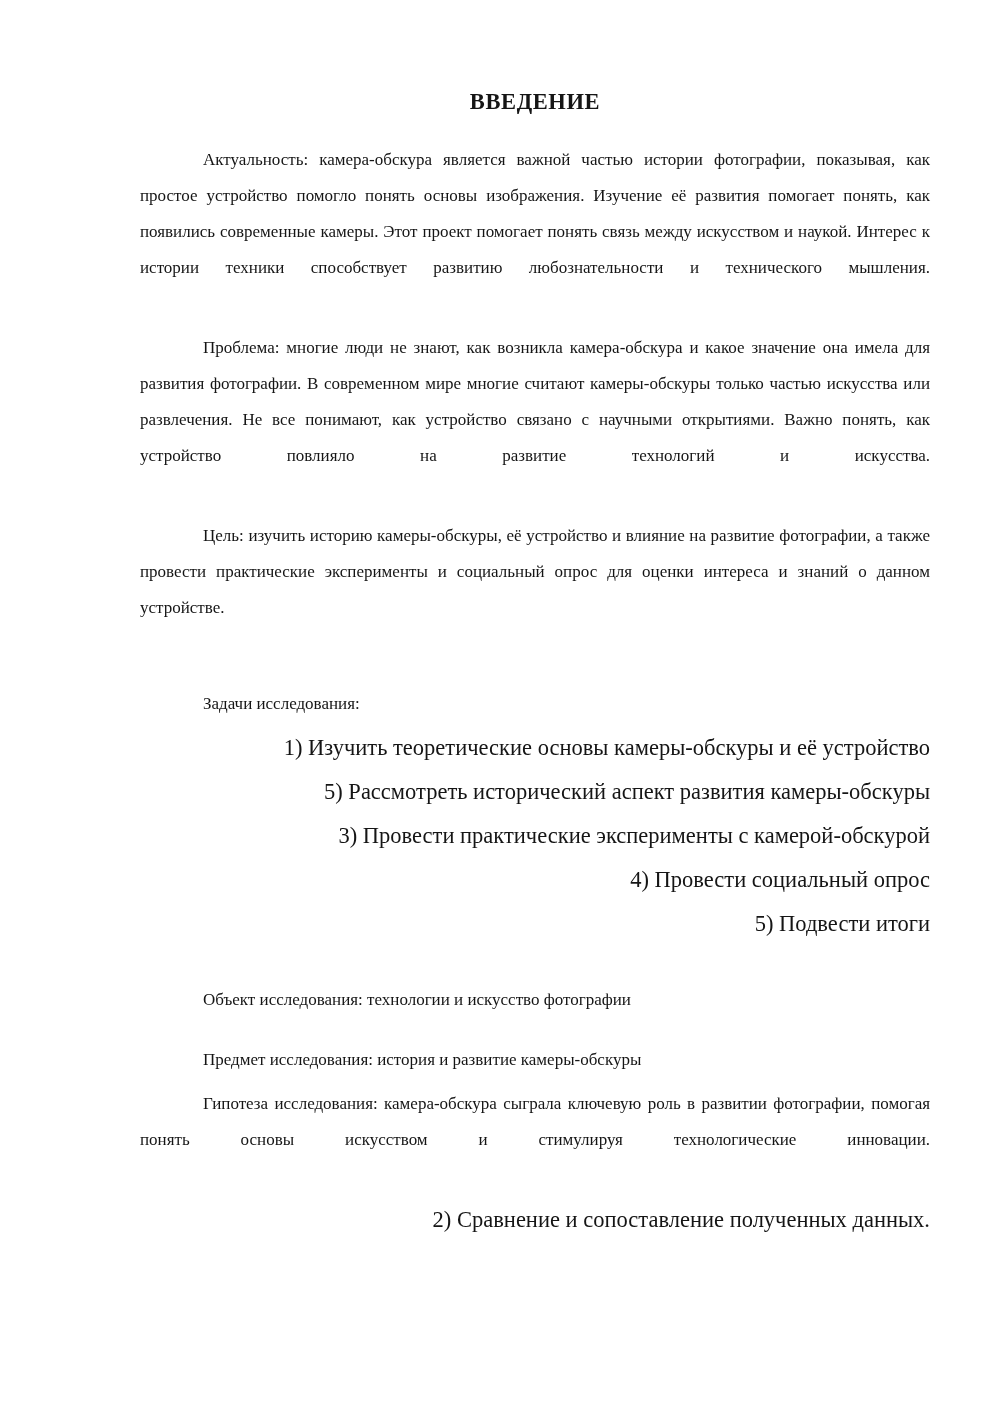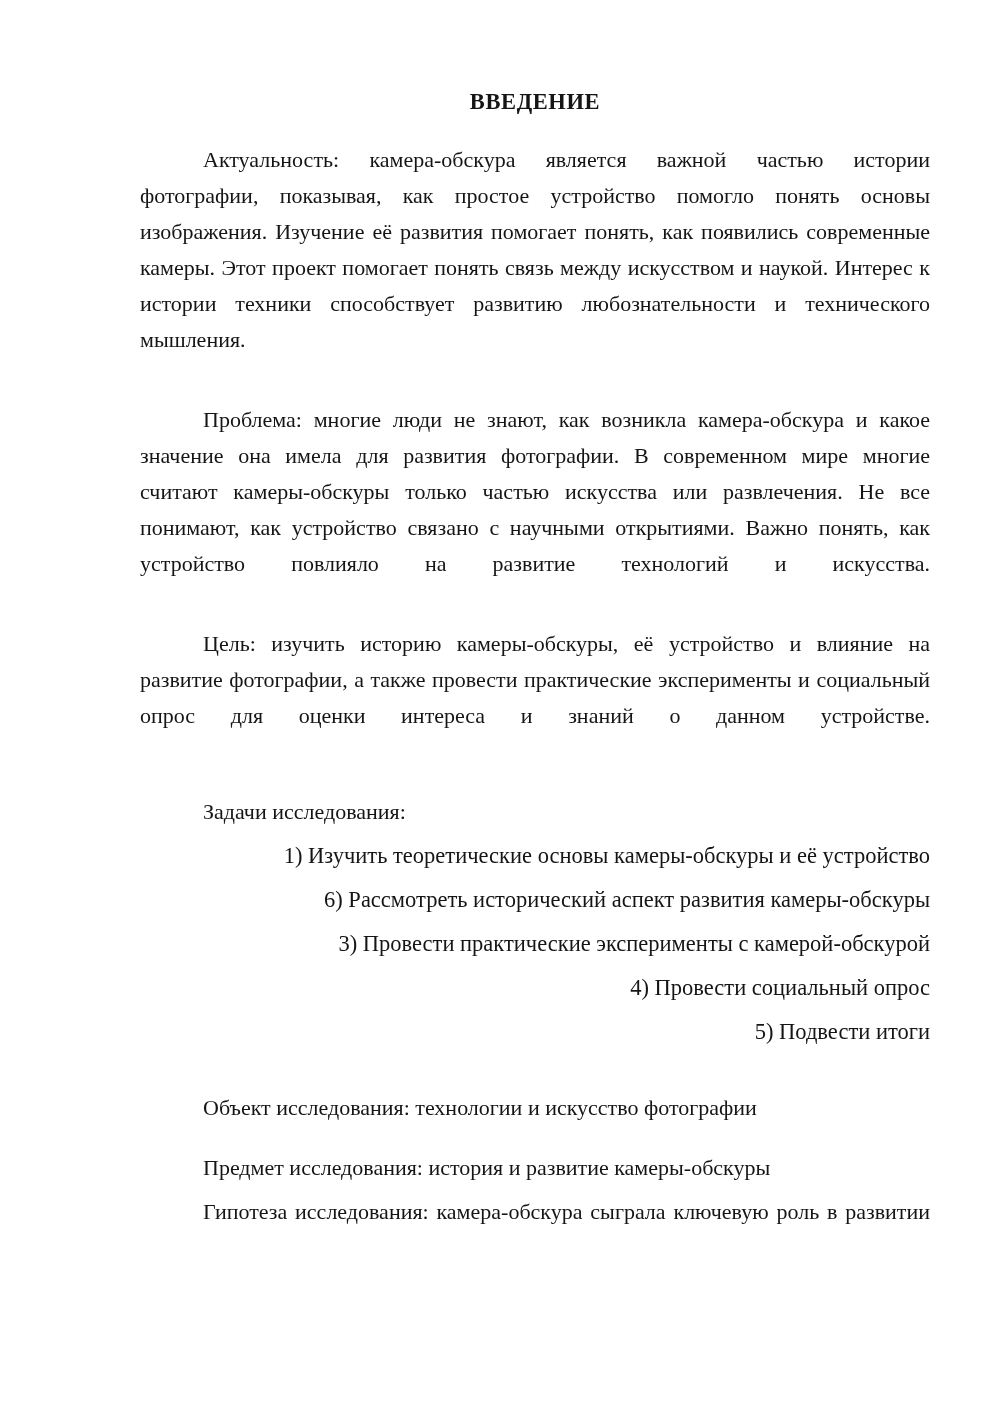--- a/index.html
+++ b/index.html
@@ -37,21 +37,21 @@
   .doc-heading {
     font-size: 22.5px;
     font-weight: bold;
     text-align: center;
     letter-spacing: 0.6px;
     line-height: 32px;
     margin: 0 0 24px 0;
   }
 
   .para {
-    font-size: 22px;
+    font-size: 17px;
     line-height: 36px;
     text-align: justify;
     text-justify: inter-word;
     text-indent: 63px;
     margin: 0 0 8px 0;
     hyphens: none;
   }
 
   
   .para::after {
@@ -107,21 +107,21 @@
     <p class="para">Актуальность: камера-обскура является важной частью истории фотографии, показывая, как простое устройство помогло понять основы изображения. Изучение её развития помогает понять, как появились современные камеры. Этот проект помогает понять связь между искусством и наукой. Интерес к истории техники способствует развитию любознательности и технического мышления.</p>
 
     <p class="para">Проблема: многие люди не знают, как возникла камера-обскура и какое значение она имела для развития фотографии. В современном мире многие считают камеры-обскуры только частью искусства или развлечения. Не все понимают, как устройство связано с научными открытиями. Важно понять, как устройство повлияло на развитие технологий и искусства.</p>
 
     <p class="para">Цель: изучить историю камеры-обскуры, её устройство и влияние на развитие фотографии, а также провести практические эксперименты и социальный опрос для оценки интереса и знаний о данном устройстве.</p>
 
     <p class="para plain">Задачи исследования:</p>
 
     <ol class="list">
       <li class="list-item">1) Изучить теоретические основы камеры-обскуры и её устройство</li>
-      <li class="list-item">6) Рассмотреть исторический аспект развития камеры-обскуры</li>
+      <li class="list-item">5) Рассмотреть исторический аспект развития камеры-обскуры</li>
       <li class="list-item">3) Провести практические эксперименты с камерой-обскурой</li>
       <li class="list-item">4) Провести социальный опрос</li>
       <li class="list-item">5) Подвести итоги</li>
     </ol>
 
     <div class="gap-sm"></div>
 
     <p class="para plain">Объект исследования: технологии и искусство фотографии</p>
 
     <p class="para plain">Предмет исследования: история и развитие камеры-обскуры</p>

